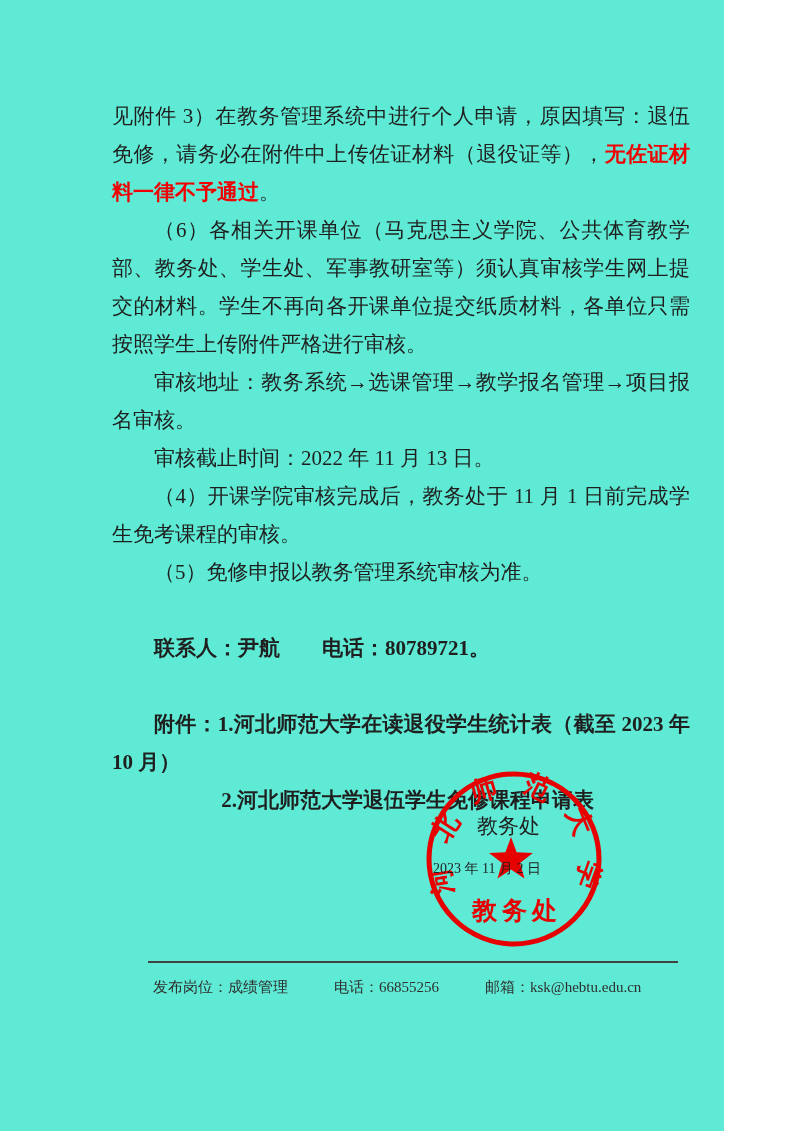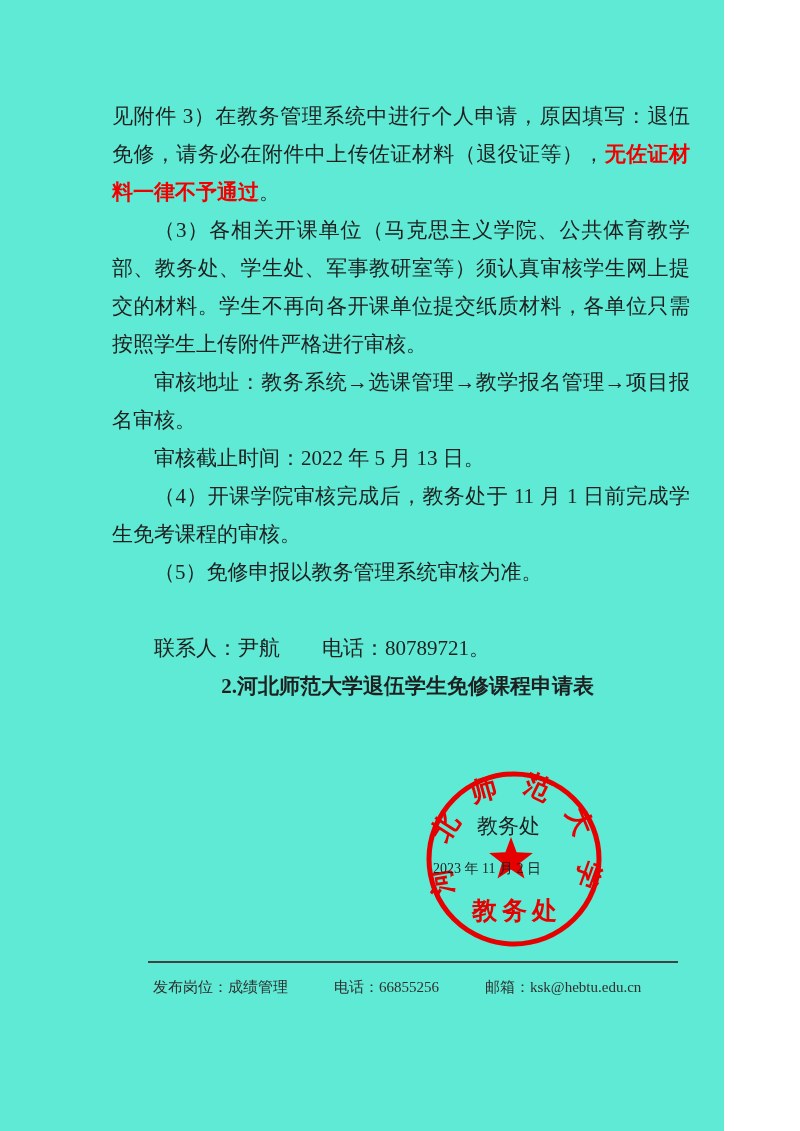--- a/index.html
+++ b/index.html
@@ -28,21 +28,21 @@
   }
   .para {
     margin: 0;
     font-size: 21px;
     line-height: 38px;
     text-align: justify;
     color: var(--text);
   }
   .indent { text-indent: 2em; }
   .sub-indent { text-indent: 5.2em; font-weight: bold; }
-  .gap-above { margin-top: 38px; }
+  .gap-above { margin-top: 38px; font-weight: bold; }
   .red-bold { color: var(--red); font-weight: bold; }
 
   .signature-unit {
     position: absolute;
     left: 477px; top: 814px;
     font-size: 21px; line-height: 24px;
     color: var(--text);
     z-index: 3;
   }
   .signature-date {
@@ -79,28 +79,29 @@
   .f-item { display: inline-block; }
 </style>
 </head>
 <body>
 
 <div class="page">
 
   <div class="doc-body">
     <p class="para"><span>见附件 3）在教务管理系统中进行个人申请，原因填写：退伍免修，请务必在附件中上传佐证材料（退役证等），</span><span class="red-bold">无佐证材料一律不予通过</span><span>。</span></p>
 
-    <p class="para indent">（3）各相关开课单位（马克思主义学院、公共体育教学部、教务处、学生处、军事教研室等）须认真审核学生网上提交的材料。学生不再向各开课单位提交纸质材料，各单位只需按照学生上传附件严格进行审核。</p>
+    <p class="para indent">（6）各相关开课单位（马克思主义学院、公共体育教学部、教务处、学生处、军事教研室等）须认真审核学生网上提交的材料。学生不再向各开课单位提交纸质材料，各单位只需按照学生上传附件严格进行审核。</p>
     <p class="para indent">审核地址：教务系统→选课管理→教学报名管理→项目报名审核。</p>
-    <p class="para indent">审核截止时间：2022 年 5 月 13 日。</p>
+    <p class="para indent">审核截止时间：2022 年 11 月 13 日。</p>
     <p class="para indent">（4）开课学院审核完成后，教务处于 11 月 1 日前完成学生免考课程的审核。</p>
     <p class="para indent">（5）免修申报以教务管理系统审核为准。</p>
 
     <p class="para indent gap-above">联系人：尹航　　电话：80789721。</p>
 
+    <p class="para indent gap-above"><span>附件：</span><span>1.河北师范大学在读退役学生统计表（截至 2023 年 10 月）</span></p>
     <p class="para sub-indent">2.河北师范大学退伍学生免修课程申请表</p>
   </div>
 
   <svg class="seal" viewBox="0 0 180 180" width="180" height="180" xmlns="http://www.w3.org/2000/svg">
     <circle cx="90" cy="90" r="85" fill="none" stroke="#e60000" stroke-width="5"></circle>
     <path id="sealArc" d="M 36 128 A 66 66 0 1 1 144 128" fill="none"></path>
     <text fill="#e60000" font-size="27" font-weight="bold" font-family="'Liberation Serif', serif" style="letter-spacing:21px;">
       <textPath href="#sealArc" startOffset="6">河北师范大学</textPath>
     </text>
     <polygon fill="#e60000" points="87,68 92.6,83.3 108.9,83.9 96,93.9 100.5,109.6 87,100.5 73.5,109.6 78,93.9 65.1,83.9 81.4,83.3"></polygon>

